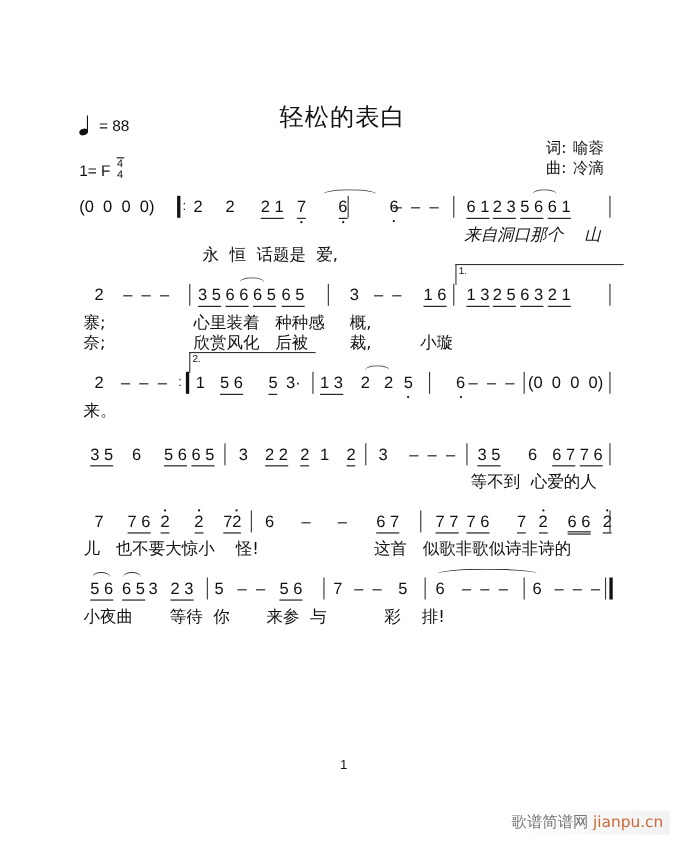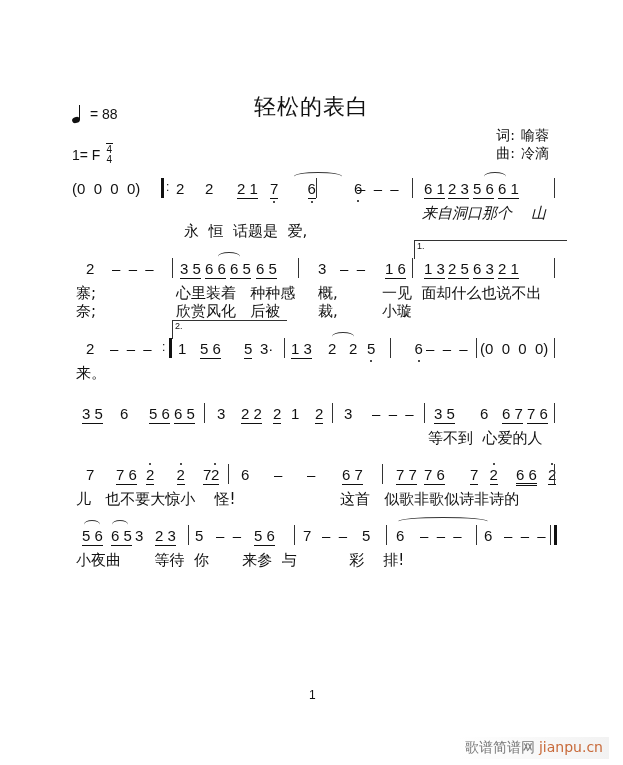--- a/index.html
+++ b/index.html
@@ -111,21 +111,20 @@
     <span class="volta" style="left:342px;top:-20px;width:150px;">1.</span>
     <span class="tok ul" style="left:352px">1 3</span>
     <span class="tok ul" style="left:376px">2 5</span>
     <span class="tok ul" style="left:401px">6 3</span>
     <span class="tok ul" style="left:426px">2 1</span>
     <span class="bar" style="left:482px"></span>
   </div>
   <span class="lyric" style="left:4px;top:24px;">寨;</span>
   <span class="lyric" style="left:104px;top:24px;">心里装着   种种感</span>
   <span class="lyric" style="left:246px;top:24px;">概,</span>
-  <span class="lyric" style="left:310px;top:24px;">一见  面却什么也说不出</span>
   <span class="lyric" style="left:4px;top:42px;">奈;</span>
   <span class="lyric" style="left:104px;top:42px;">欣赏风化   后被</span>
   <span class="lyric" style="left:246px;top:42px;">裁,</span>
   <span class="lyric" style="left:310px;top:42px;">小璇</span>
 </div>
 
 <div class="abs system" style="top:340px;height:50px;">
   <div class="notes-line">
     <span class="tok" style="left:14px">2</span>
     <span class="tok" style="left:38px">–  –  –</span>

